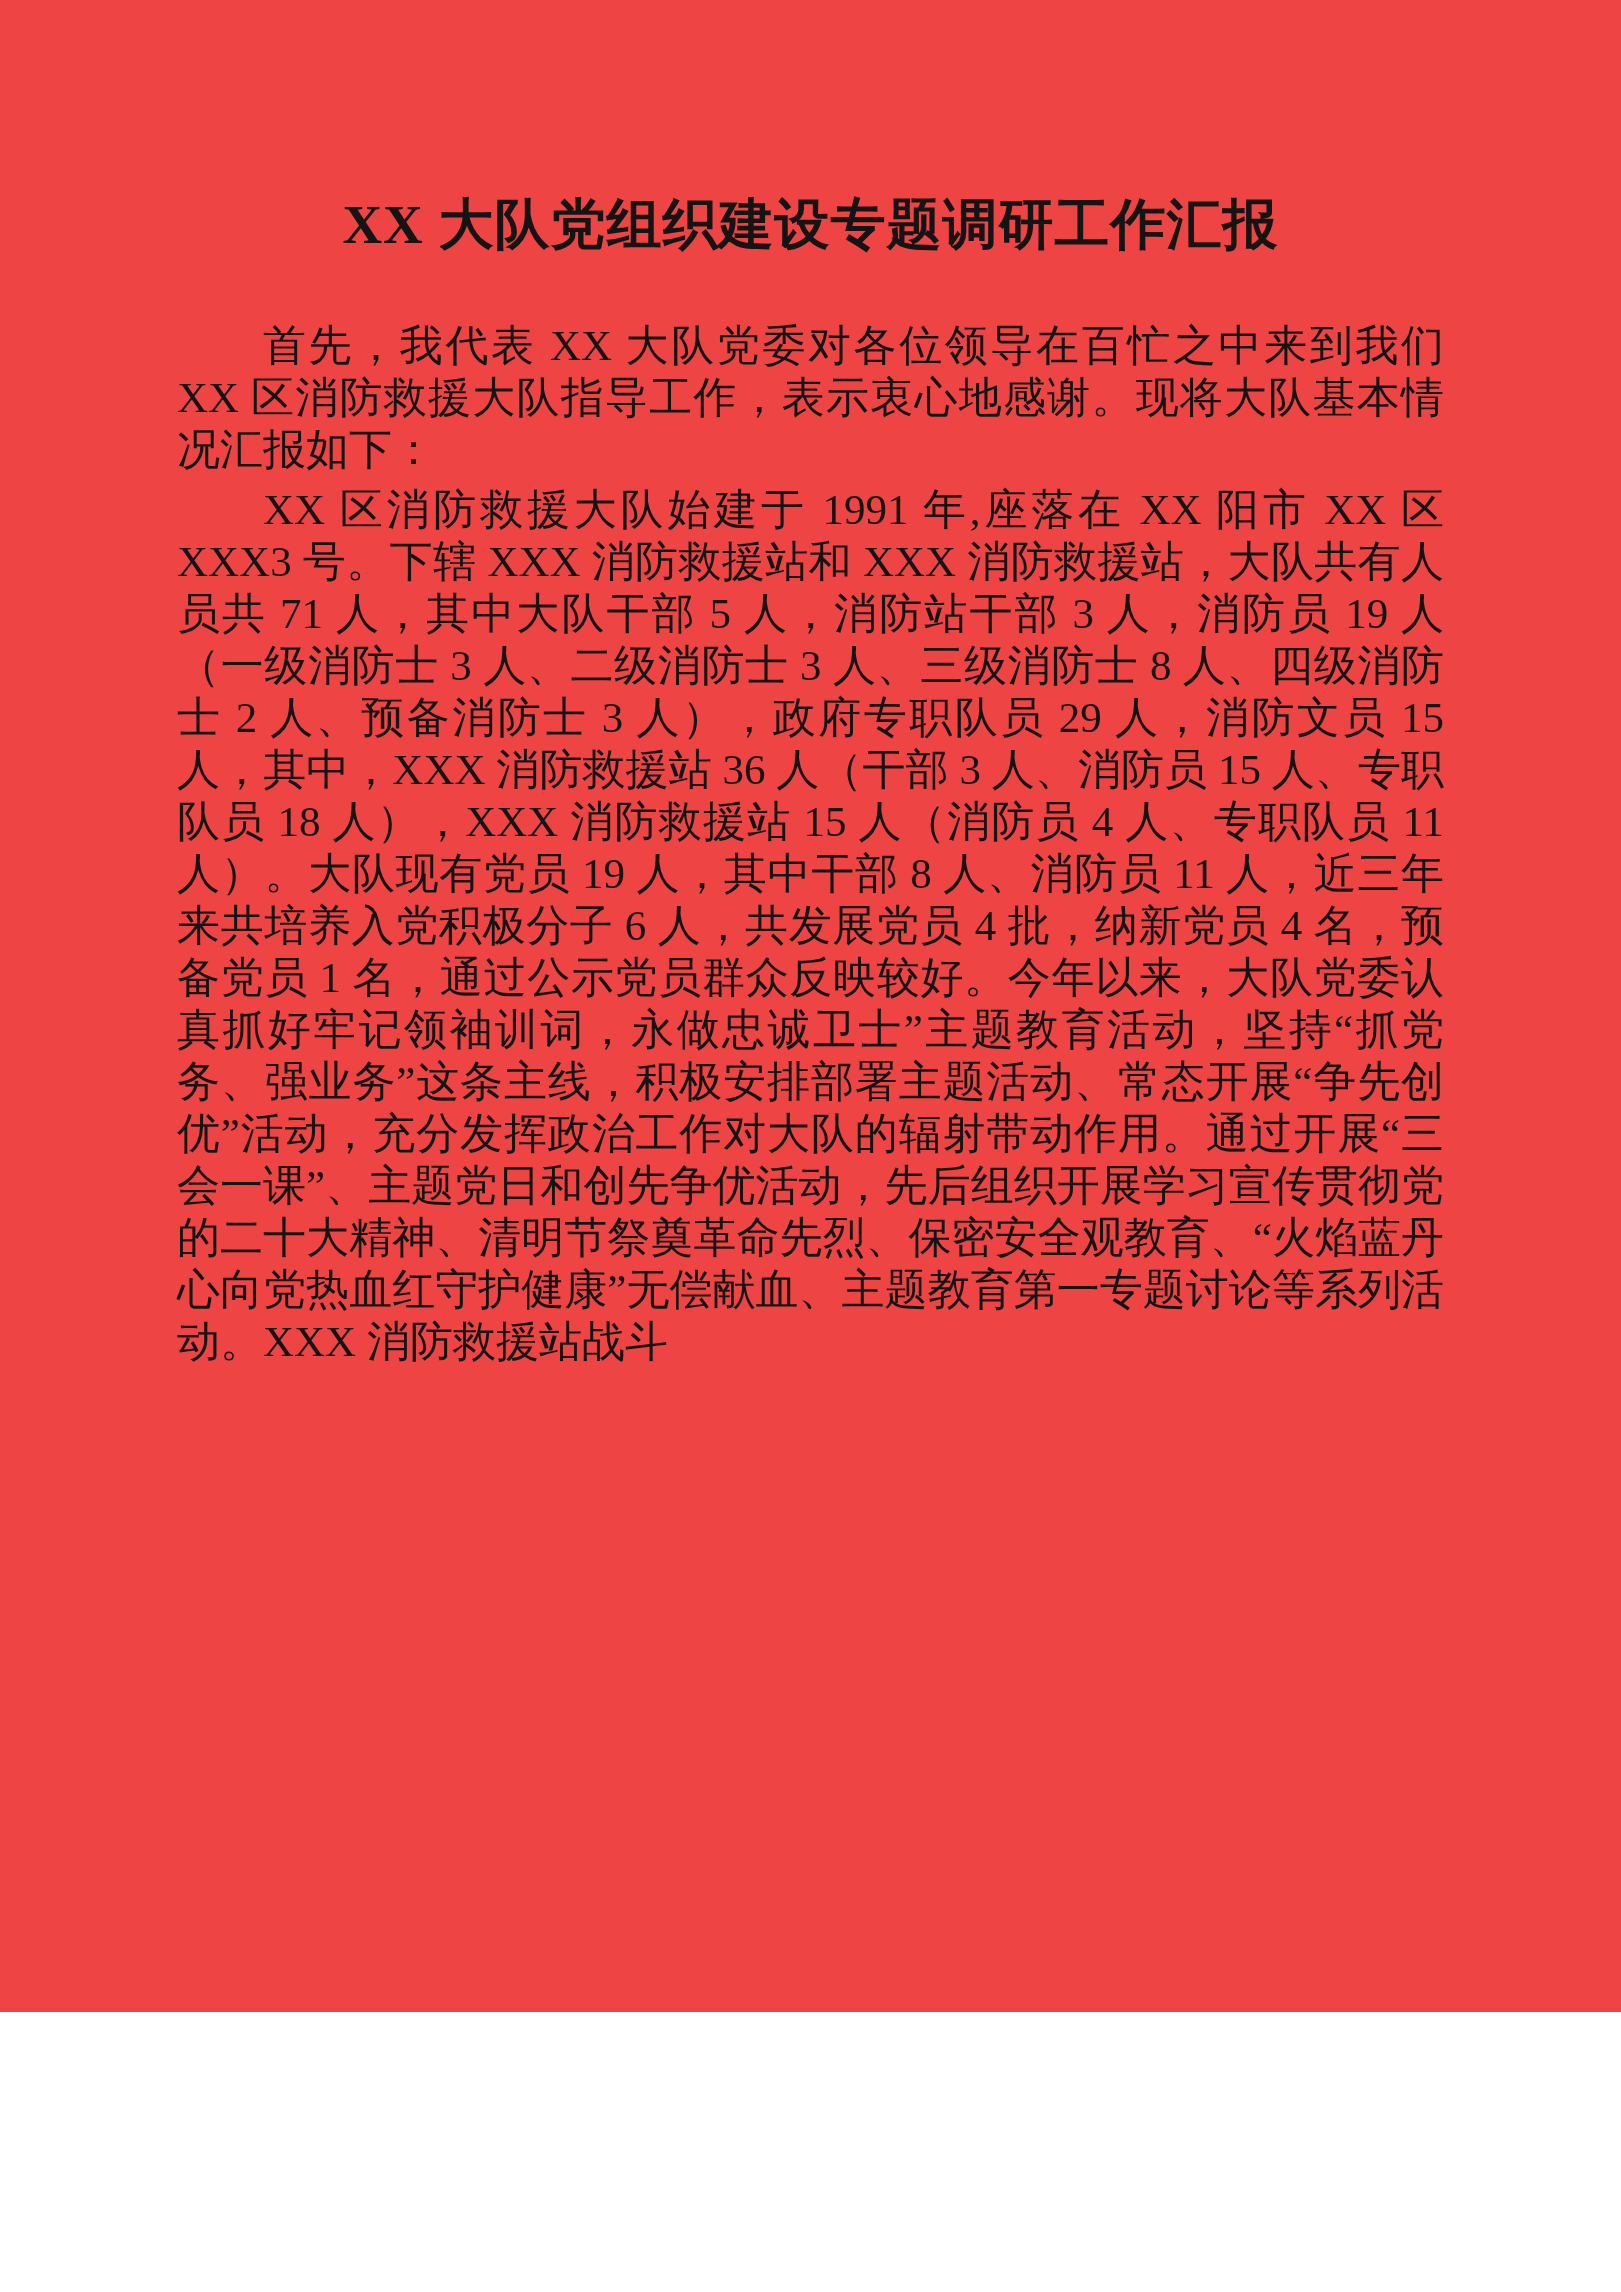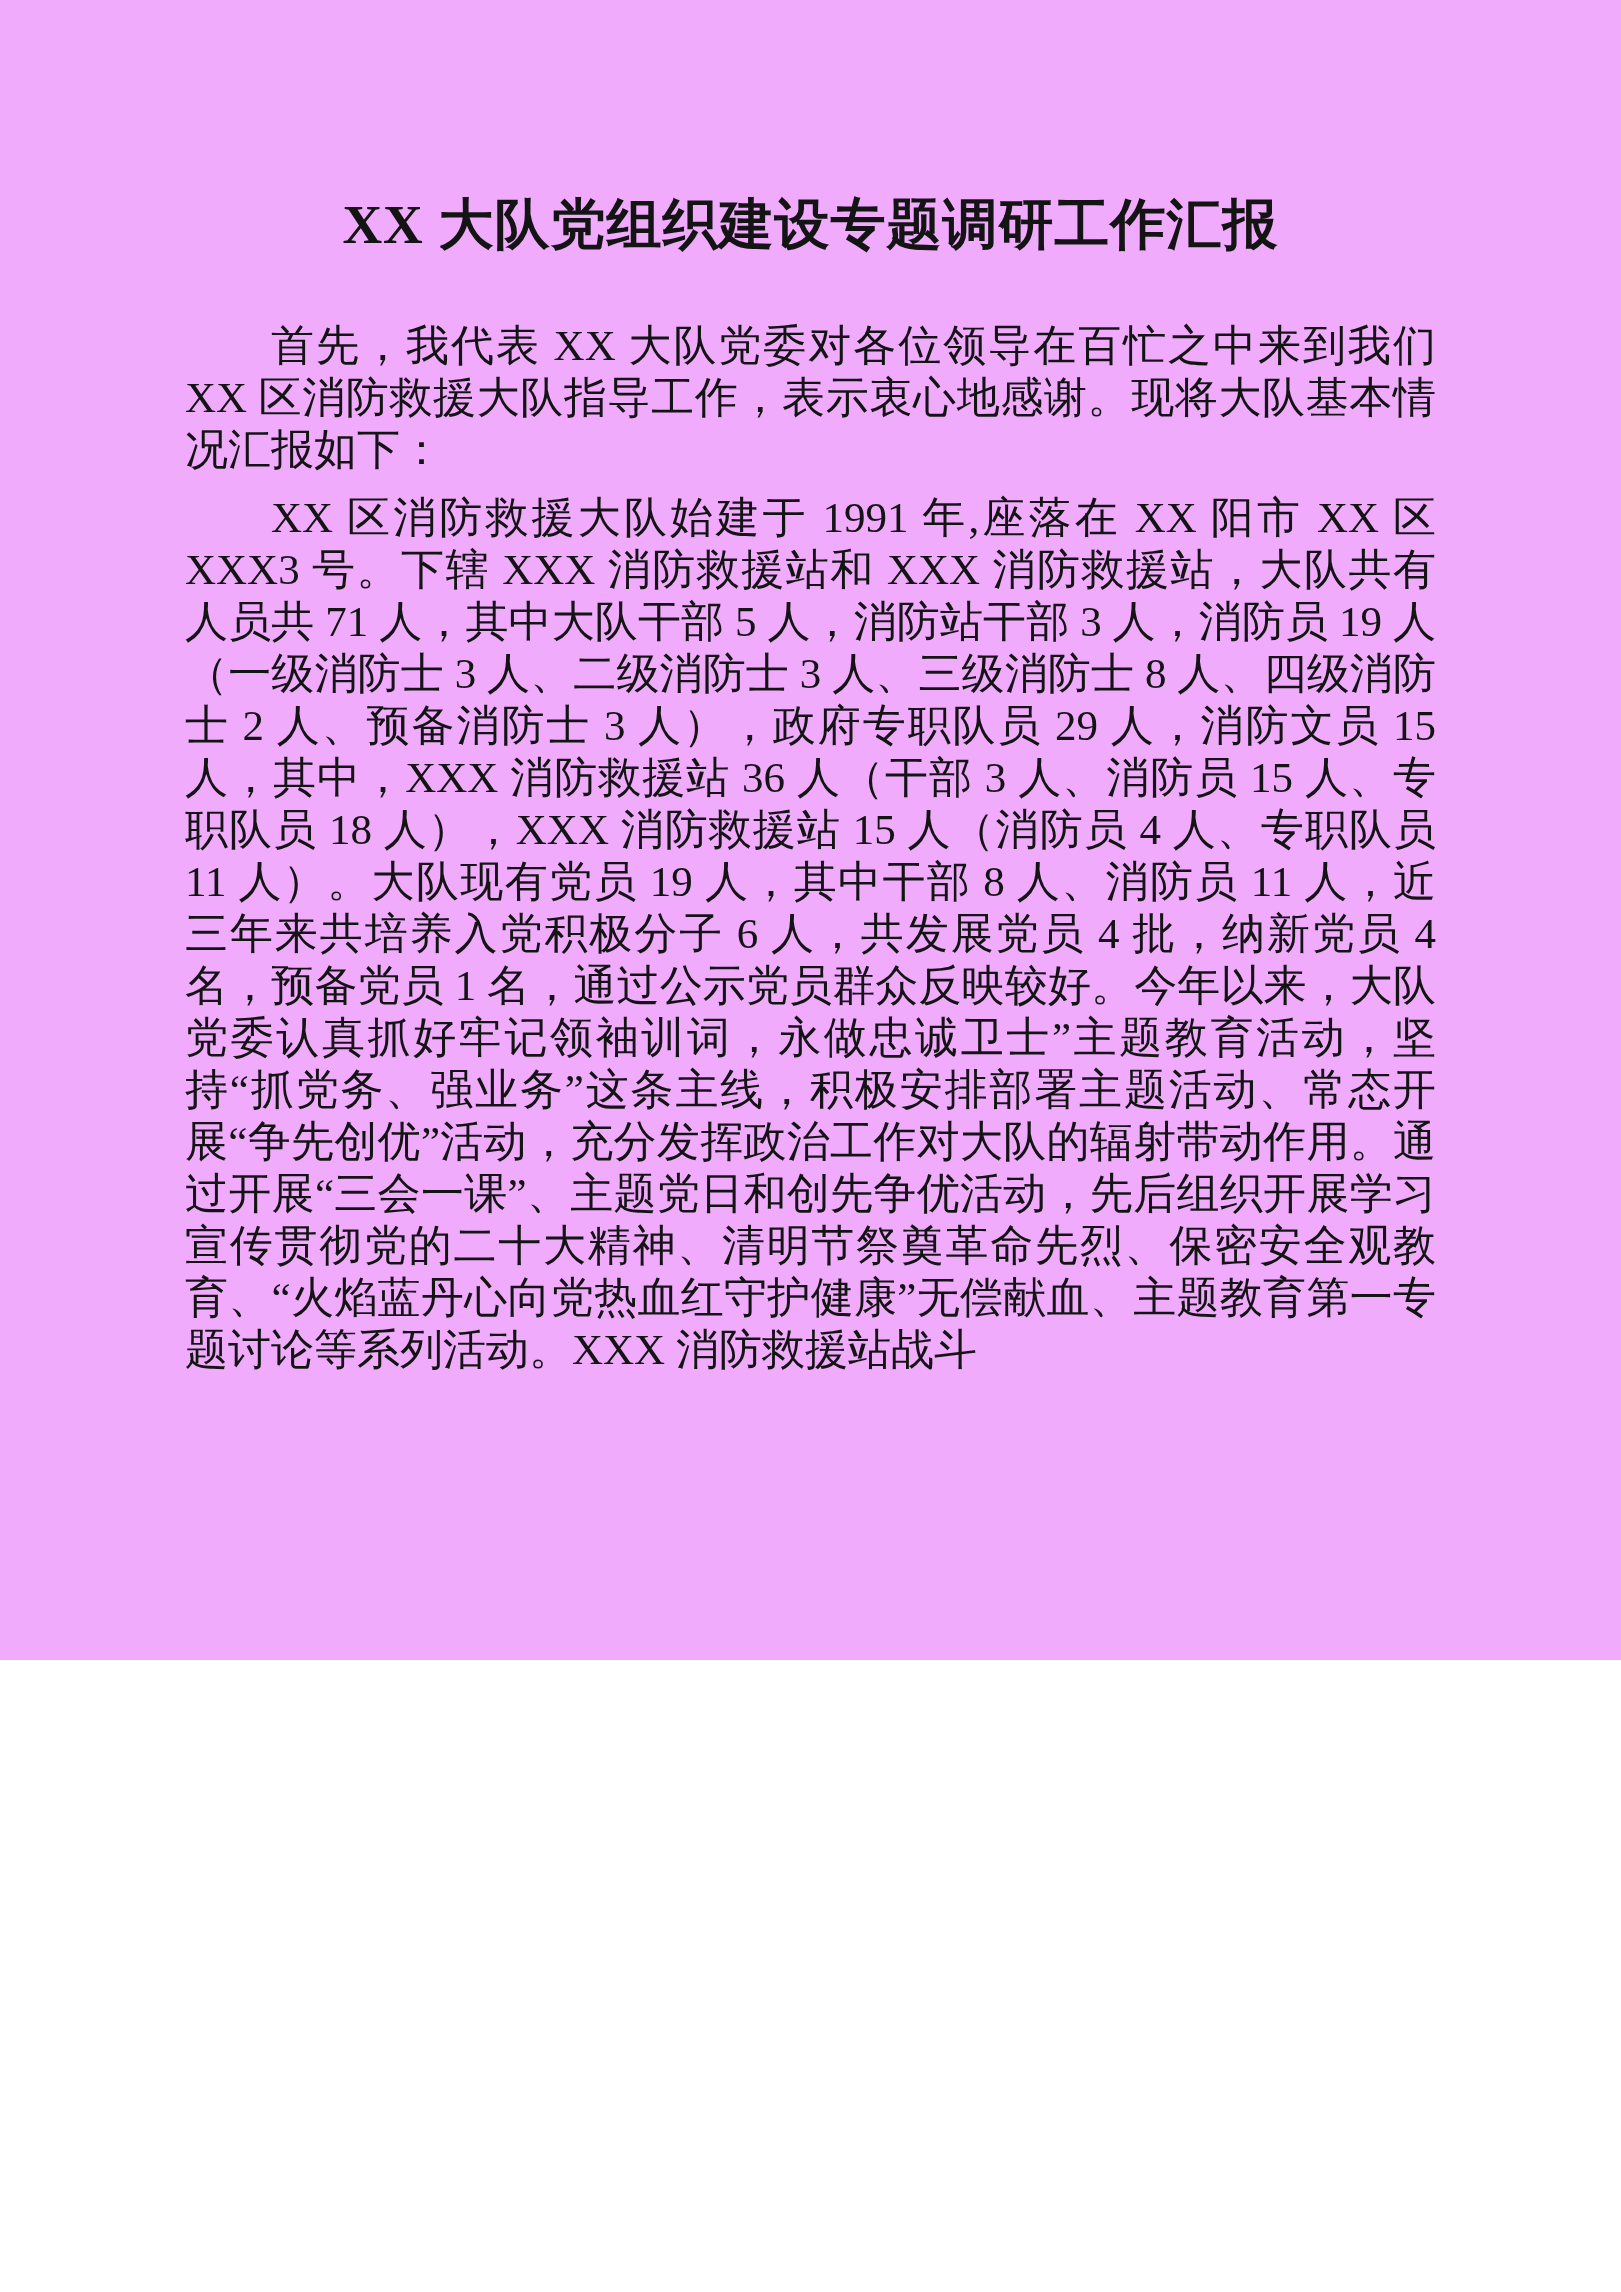--- a/index.html
+++ b/index.html
@@ -3,44 +3,44 @@
 <meta charset="utf-8">
 <style>
   html, body {
     margin: 0;
     padding: 0;
     background: #ffffff;
   }
   .page {
     position: relative;
     width: 1621px;
-    height: 1660px;
+    height: 2012px;
     margin: 0 auto;
-    background: #f0abfc;
+    background: #ef4444;
     box-sizing: border-box;
     padding: 188px 169px 0 169px;
     font-family: "Liberation Serif", "DejaVu Serif", serif;
     color: #141414;
     overflow: hidden;
   }
   .doc-title {
     font-size: 55px;
     line-height: 73px;
     font-weight: bold;
     text-align: center;
     margin: 0 0 59px 0;
     letter-spacing: 1px;
   }
   .doc-para {
     font-size: 43px;
     line-height: 52px;
     text-align: justify;
     text-justify: inter-ideograph;
     text-indent: 2em;
-    margin: 16px;
+    margin: 8px;
   }
 </style>
 </head>
 <body>
 
 <div class="page">
   <h1 class="doc-title">XX 大队党组织建设专题调研工作汇报</h1>
   <p class="doc-para">首先，我代表 XX 大队党委对各位领导在百忙之中来到我们 XX 区消防救援大队指导工作，表示衷心地感谢。现将大队基本情况汇报如下：</p>
   <p class="doc-para">XX 区消防救援大队始建于 1991 年,座落在 XX 阳市 XX 区 XXX3 号。下辖 XXX 消防救援站和 XXX 消防救援站，大队共有人员共 71 人，其中大队干部 5 人，消防站干部 3 人，消防员 19 人（一级消防士 3 人、二级消防士 3 人、三级消防士 8 人、四级消防士 2 人、预备消防士 3 人），政府专职队员 29 人，消防文员 15 人，其中，XXX 消防救援站 36 人（干部 3 人、消防员 15 人、专职队员 18 人），XXX 消防救援站 15 人（消防员 4 人、专职队员 11 人）。大队现有党员 19 人，其中干部 8 人、消防员 11 人，近三年来共培养入党积极分子 6 人，共发展党员 4 批，纳新党员 4 名，预备党员 1 名，通过公示党员群众反映较好。今年以来，大队党委认真抓好牢记领袖训词，永做忠诚卫士”主题教育活动，坚持“抓党务、强业务”这条主线，积极安排部署主题活动、常态开展“争先创优”活动，充分发挥政治工作对大队的辐射带动作用。通过开展“三会一课”、主题党日和创先争优活动，先后组织开展学习宣传贯彻党的二十大精神、清明节祭奠革命先烈、保密安全观教育、“火焰蓝丹心向党热血红守护健康”无偿献血、主题教育第一专题讨论等系列活动。XXX 消防救援站战斗</p>
 </div>

